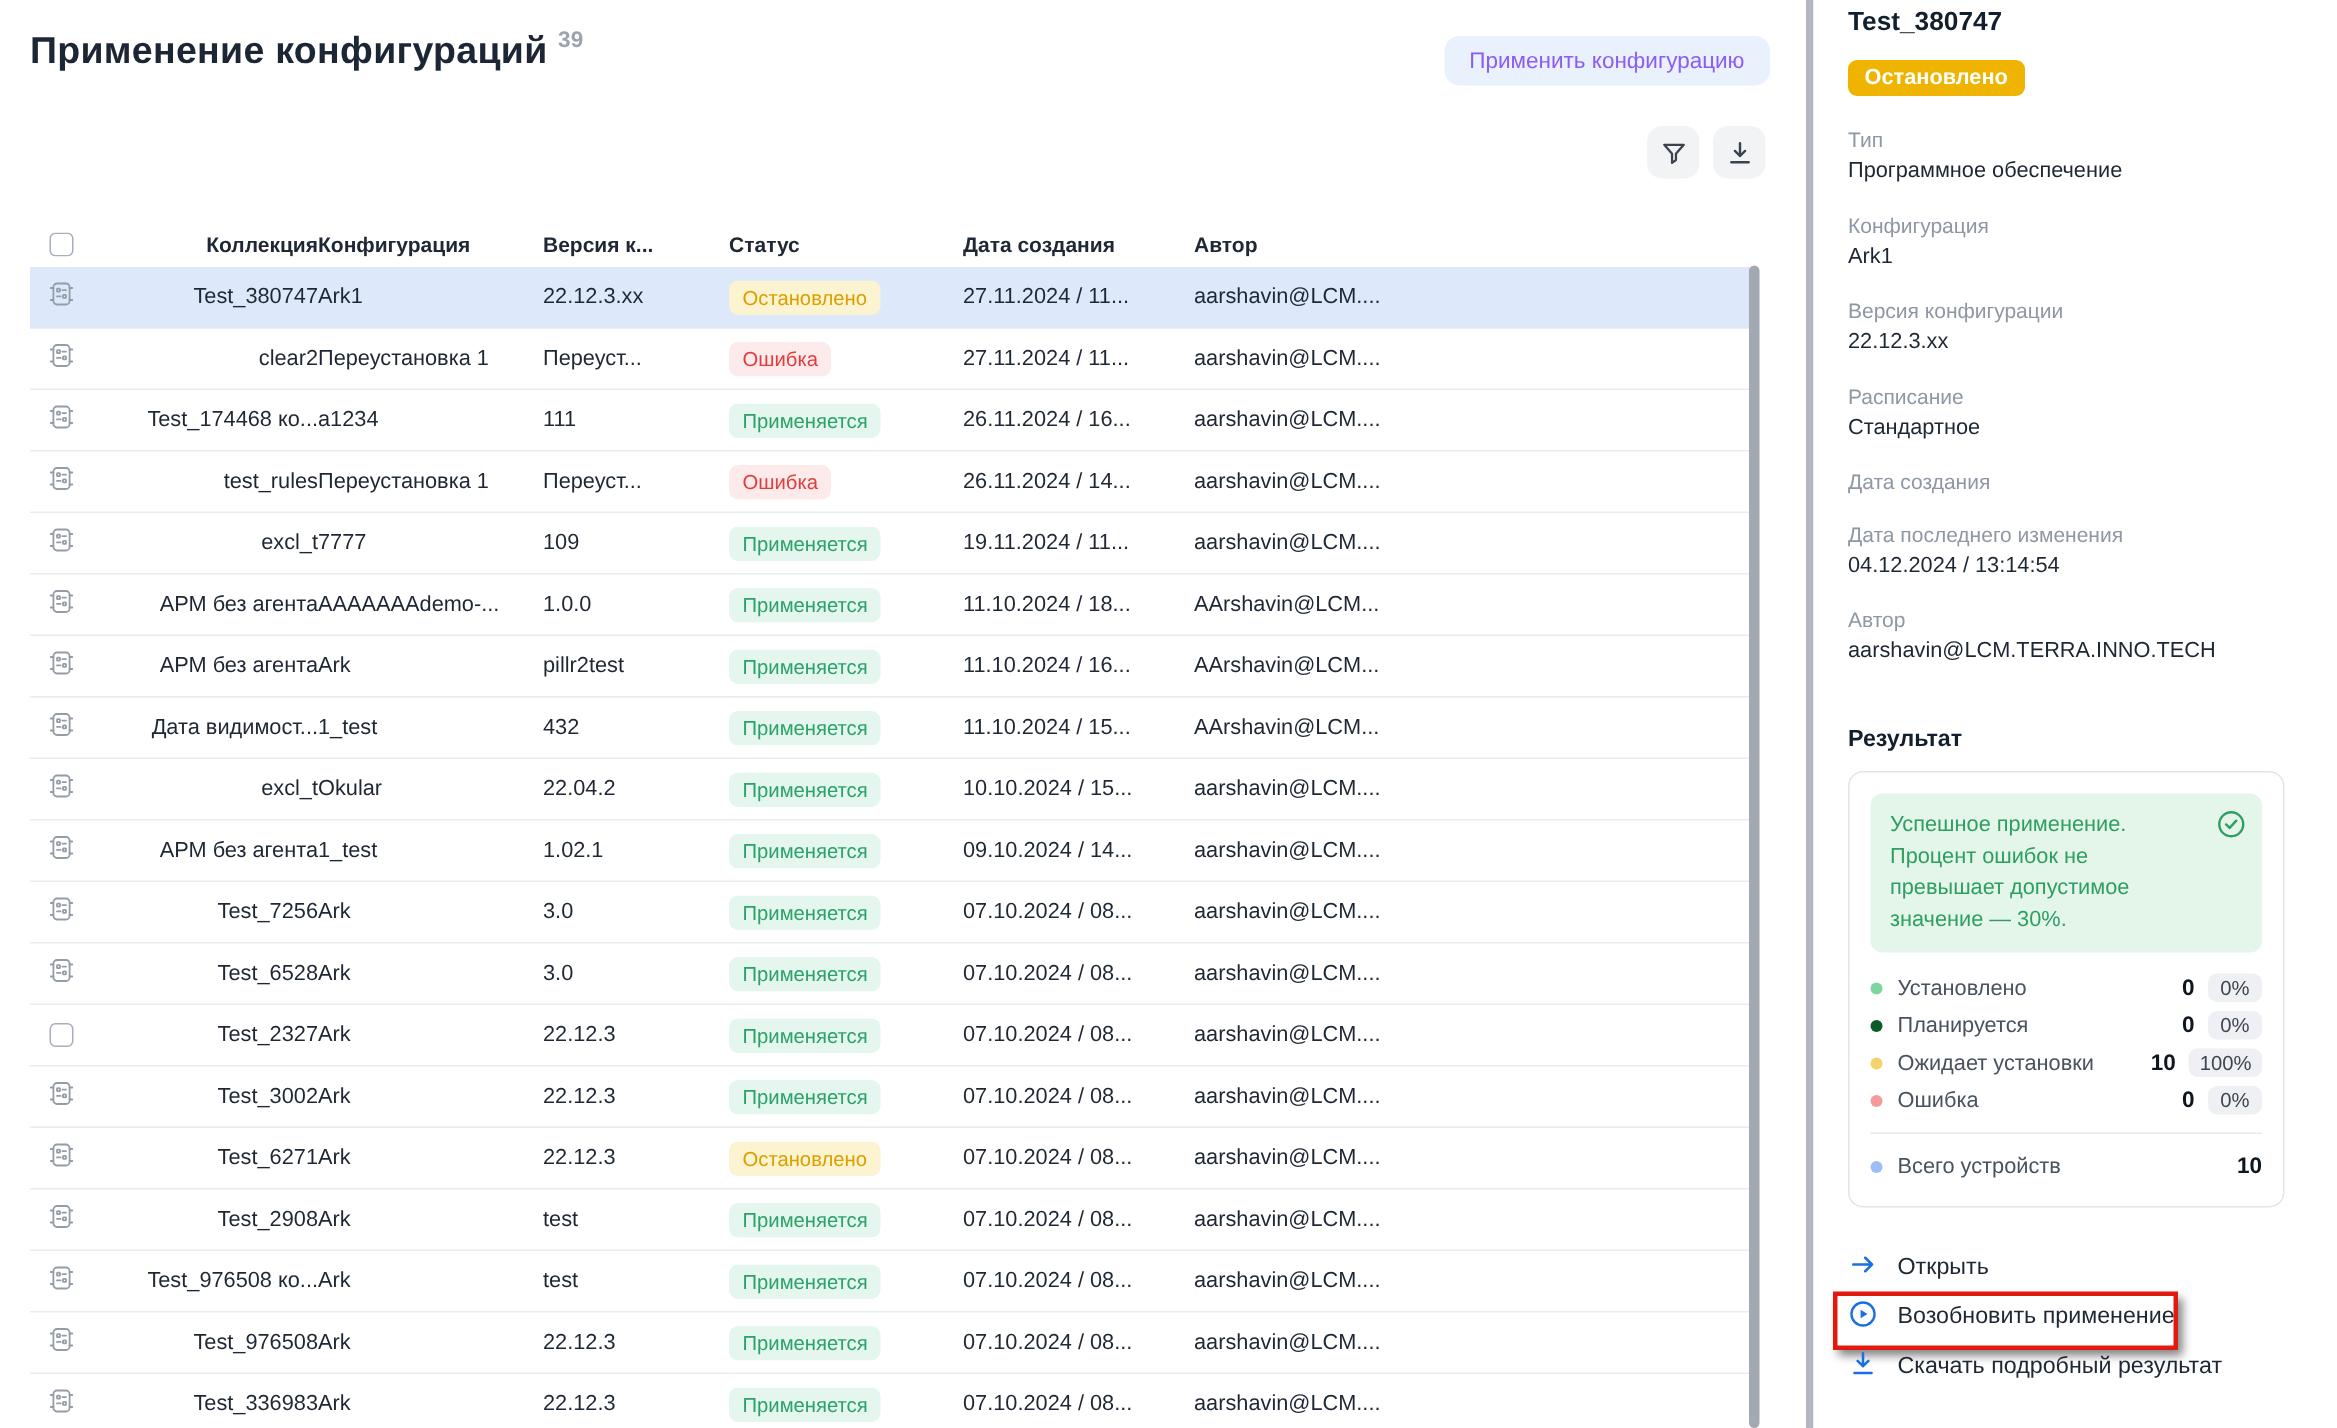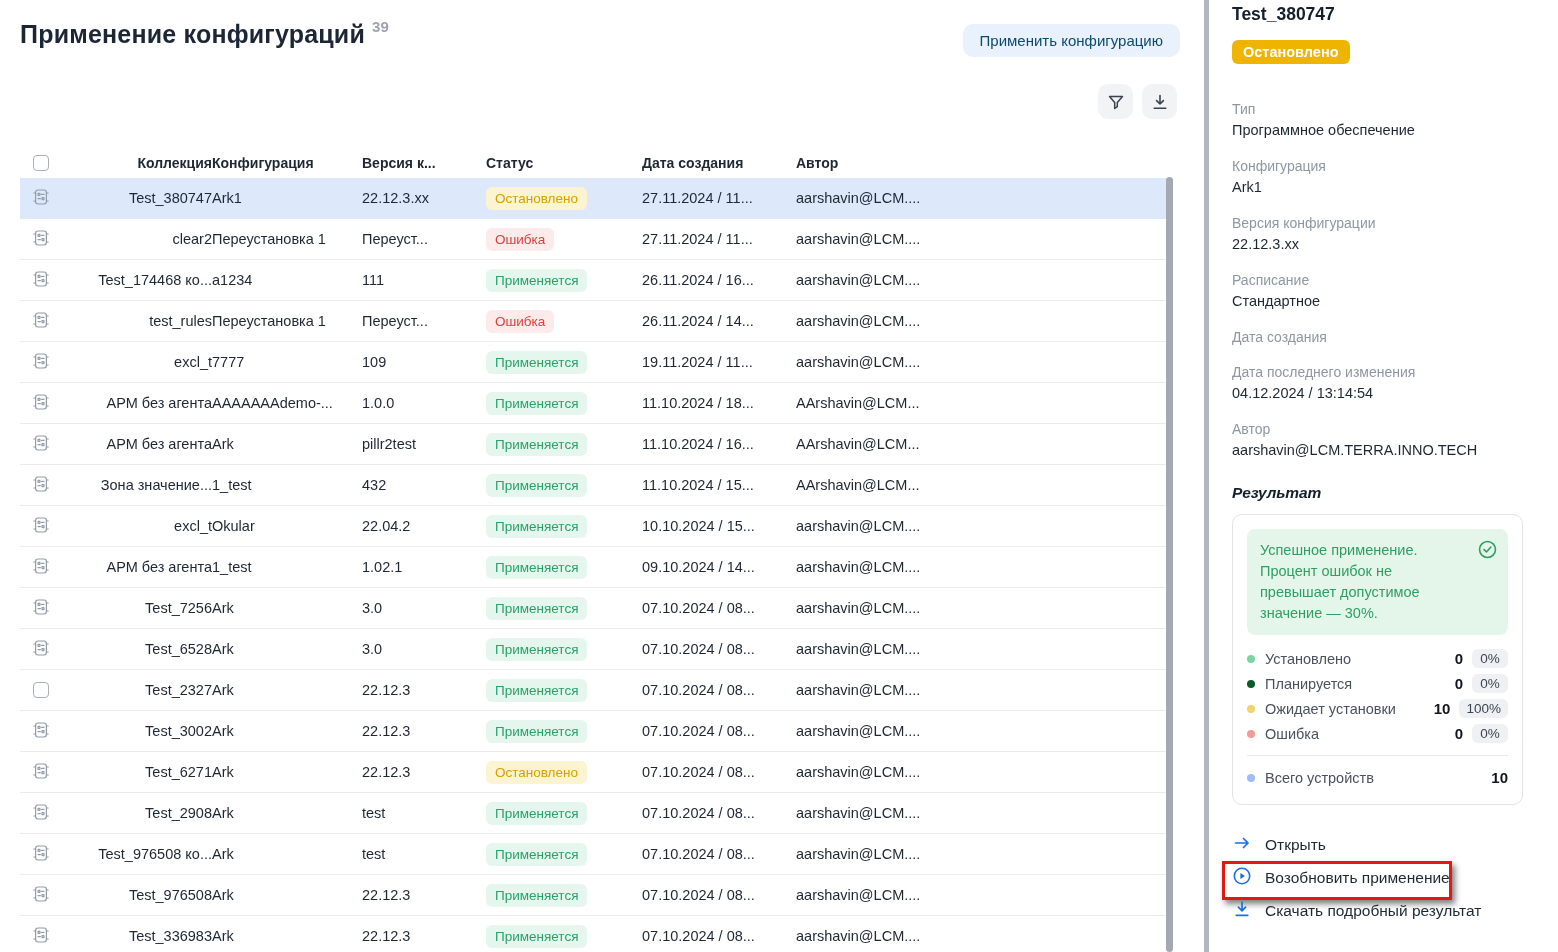--- a/index.html
+++ b/index.html
@@ -7,21 +7,21 @@
   body {
     font-family: "Liberation Sans", "DejaVu Sans", sans-serif;
     background:#ffffff; color:#1d2734; overflow:hidden; position:relative;
   }
   .app { position:absolute; inset:0; width:1558px; height:952px; }
 
   
   .page-title { position:absolute; left:20px; top:20px; font-size:25px; font-weight:700; color:#1c2634; letter-spacing:.2px;text-align:right; }
   .page-title sup { font-size:15px; font-weight:700; color:#9aa3ae; margin-left:7px; vertical-align:top; position:relative; top:-2px; }
   .apply-btn { position:absolute; right:378px; top:24px; height:33px; padding:0 17px; border:none; border-radius:10px;
-    background:#e9f1fc; color:#0c4a6e; font-size:15px; font-family:inherit; cursor:pointer; }
+    background:#e9f1fc; color:#8b5cf6; font-size:15px; font-family:inherit; cursor:pointer; }
 
   .icon-btn { position:absolute; top:84px; width:35px; height:35px; border:none; border-radius:10px; background:#f1f3f5;
     display:flex; align-items:center; justify-content:center; cursor:pointer; }
   .icon-btn.filter { left:1098px; }
   .icon-btn.export { left:1142px; }
 
   
   .table { position:absolute; left:20px; top:148px; width:1147px; }
   .thead { display:flex; align-items:center; height:30px; font-size:14px; font-weight:700; color:#1e2733; }
   .cell { flex:none; white-space:nowrap; overflow:hidden; }
@@ -40,25 +40,25 @@
   .row.selected { background:#dde9fb; border-bottom-color:#dde9fb; }
   .checkbox { width:16px; height:16px; border:1.5px solid #a7afba; border-radius:4px; background:#fff; display:inline-block; }
   .pill { display:inline-block; padding:3px 9px; border-radius:6px; font-size:13.5px; line-height:17px; }
   .table-scrollbar { position:absolute; left:1166px; top:177px; width:7px; height:775px; background:#a3a8b1; border-radius:4px; }
 
   
   .panel-divider { position:absolute; left:1204px; top:0; width:5px; height:952px; background:#b3b7bf; }
   .panel { position:absolute; left:1209px; top:0; width:349px; height:952px; background:#fff; padding:4px 24px 0 23px; overflow:hidden; }
   .panel h2 { font-size:17.5px; font-weight:700; color:#141f2d; }
   .badge { display:inline-block; margin-top:15px; padding:4px 11px; border-radius:6px; color:#fff; font-size:14.5px; font-weight:600; }
-  .fields { margin-top:36px; }
+  .fields { margin-top:20px; }
   .field { margin-bottom:17px; }
   .flabel { font-size:14px; line-height:18px; color:#8e97a3; }
   .fvalue { font-size:14.5px; line-height:20px; color:#1d2734; margin-top:2px; }
-  .result-h { margin-top:24px; font-size:15.5px; font-weight:700; color:#141f2d;font-style:italic; }
+  .result-h { margin-top:40px; font-size:15.5px; font-weight:700; color:#141f2d; }
   .result-card { margin-top:12px; width:291px; border:1px solid #e1e4e9; border-radius:10px; padding:14px; }
   .alert { position:relative; background:#e4f6ea; border-radius:8px; padding:11px 36px 11px 13px; color:#2f9e62; font-size:14.5px; line-height:21px; }
   .alert svg { position:absolute; top:10px; right:10px; }
   .stats { margin-top:11px; }
   .stat { display:flex; align-items:center; height:25px; font-size:14.5px; color:#49525f; }
   .dot { width:8px; height:8px; border-radius:50%; margin-right:10px; flex:none; }
   .slabel { flex:1; white-space:nowrap; overflow:hidden; }
   .sval { min-width:26px; text-align:right; font-size:15px; font-weight:700; color:#10161f; }
   .spct { margin-left:9px; min-width:36px; text-align:center; background:#eef0f3; border-radius:6px; padding:2px 7px; font-size:13.5px; color:#3d4document552; color:#3d4552; }
   .card-hr { height:1px; background:#e7e9ed; margin:9px 0; }
@@ -235,21 +235,21 @@
         <div class="row">
           <div class="cell c-lead">
             <span><svg width="16" height="16" viewBox="0 0 16 16" fill="none" stroke="#949ca8" stroke-width="1.2" stroke-linecap="round">
                 <rect x="2.6" y="1" width="10.8" height="14" rx="2.4"></rect>
                 <path d="M0.8 4h1.8M0.8 12h1.8M13.4 4h1.8M13.4 12h1.8"></path>
                 <rect x="5" y="4.4" width="2" height="2" rx="0.4"></rect>
                 <path d="M8.6 5.4h2.4M5 9.6h2.4"></path>
                 <rect x="9" y="8.6" width="2" height="2" rx="0.4"></rect>
               </svg></span>
           </div>
-          <div class="cell c-name">Зона значение...</div>
+          <div class="cell c-name">Дата видимост...</div>
           <div class="cell c-config">1_test</div>
           <div class="cell c-version">432</div>
           <div class="cell c-status"><span class="pill" style="background: rgb(228, 246, 237); color: rgb(42, 162, 104);">Применяется</span></div>
           <div class="cell c-date">11.10.2024 / 15...</div>
           <div class="cell c-author">AArshavin@LCM...</div>
           <div class="cell c-fill"></div>
         </div>
         <div class="row">
           <div class="cell c-lead">
             <span><svg width="16" height="16" viewBox="0 0 16 16" fill="none" stroke="#949ca8" stroke-width="1.2" stroke-linecap="round">

